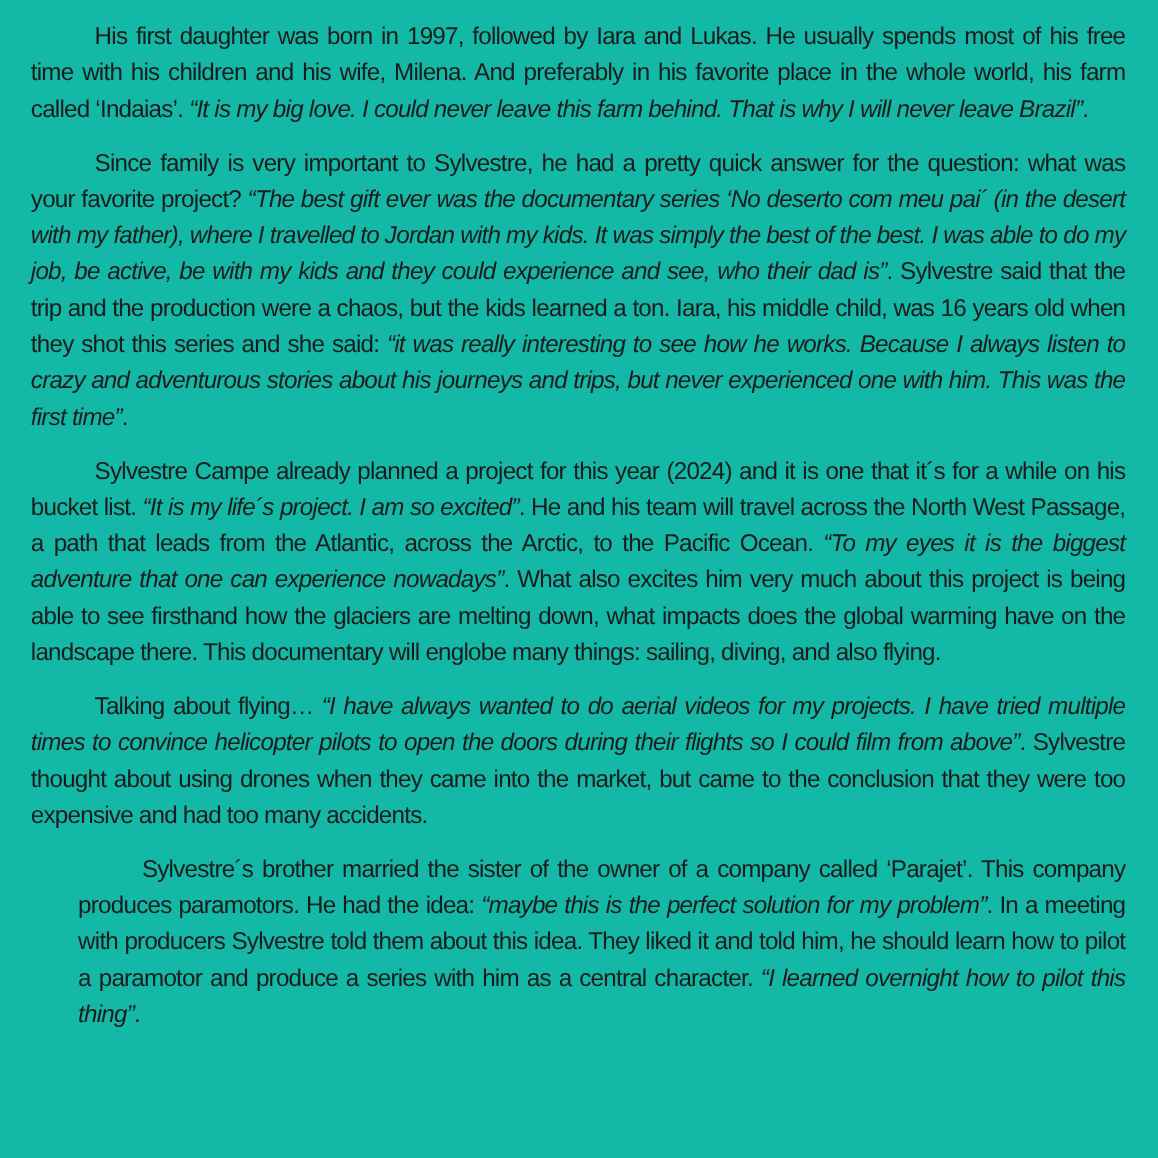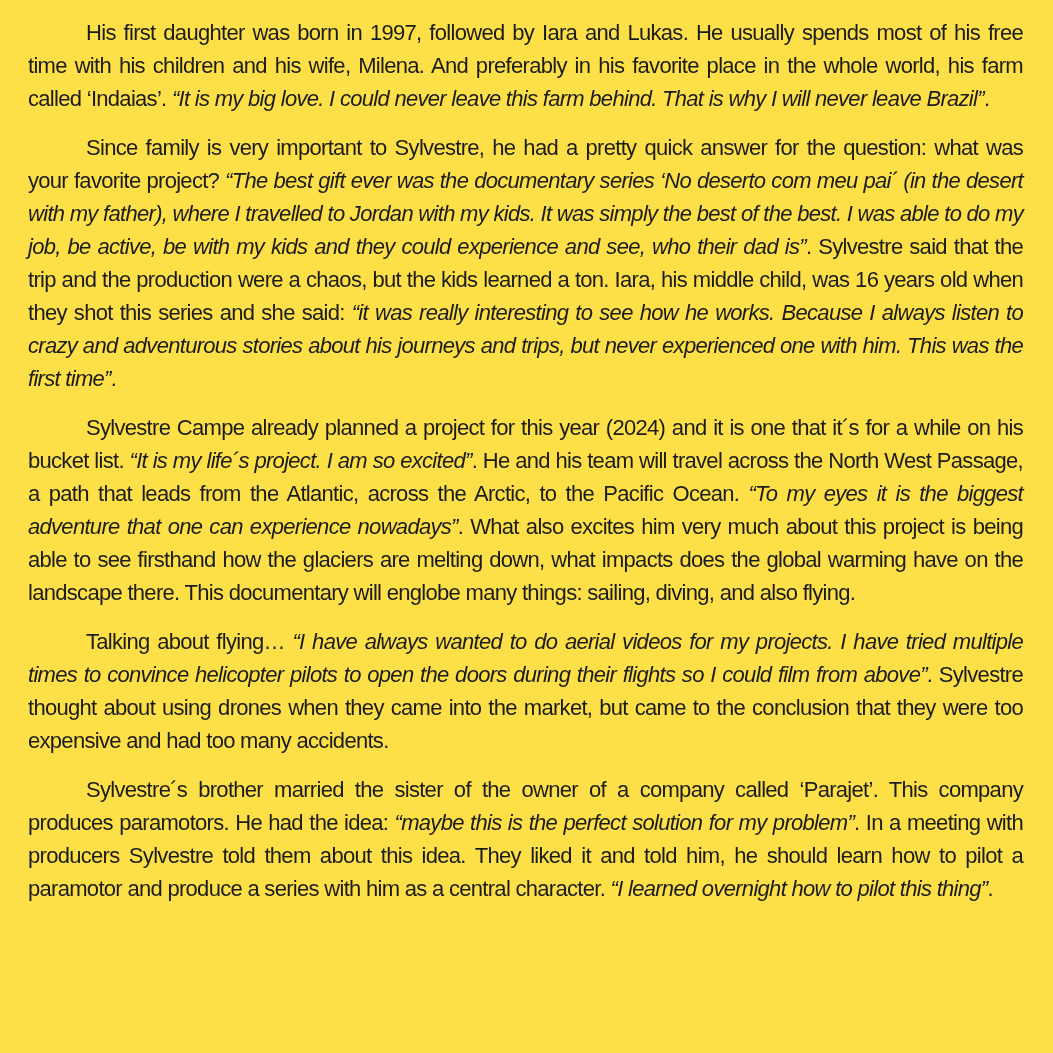--- a/index.html
+++ b/index.html
@@ -11,35 +11,36 @@
     width: 1053px;
     height: 1053px;
     overflow: hidden;
     box-sizing: border-box;
   }
   .page {
     box-sizing: border-box;
     width: 1053px;
     height: 1053px;
     padding: 16px 30px 10px 28px;
-    background: #fde047;
+    background: #14b8a6;
     font-family: "Liberation Sans", "DejaVu Sans", sans-serif;
     font-size: 22px;
     letter-spacing: -0.7px;
     line-height: 33px;
     color: #1c1c1c;
     text-align: justify;
     -webkit-font-smoothing: antialiased;
   }
   .page p {
     margin: 0 0 16px 0;
     text-indent: 58px;
   }
   .page p:last-child {
     margin-bottom: 0;
+    margin-left: 43px;
   }
   .it {
     font-style: italic;
   }
 </style>
 </head>
 <body>
 
 <div class="page">
 

